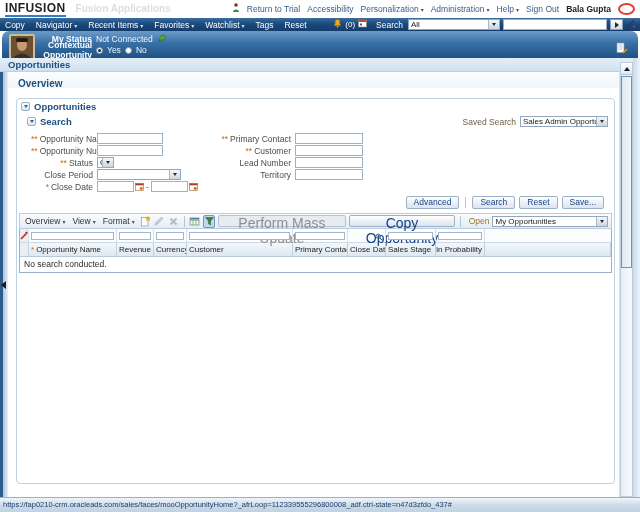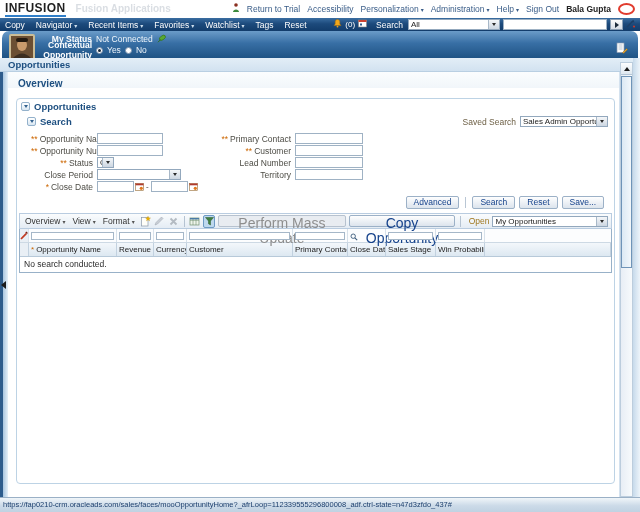--- a/index.html
+++ b/index.html
@@ -107,21 +107,21 @@
   .row{display:flex;align-items:stretch}
   .qbe{height:13px;border-bottom:1px solid #cdd9e4;background:#fcfdfe}
   .hdr{height:13px;background:linear-gradient(#f3f7fb,#dde8f1);border-bottom:1px solid #b7c9d9;font-size:8px;color:#222}
   .c{display:flex;align-items:center;padding:0 2px;border-right:1px solid #d7e1ea;box-sizing:border-box;
      overflow:hidden;white-space:nowrap;flex:none}
   .hdr .c{border-right:1px solid #c2d1df}
   .c0{width:9px;padding:0;background:#e9eff5;justify-content:center}
   .c1{width:88px}.c2{width:37px}.c3{width:33px}.c4{width:106px}.c5{width:55px}
   .c6{width:38px}.c7{width:50px}.c8{width:49px}
   .c9{flex:1;border-right:none}
-  .jend{}
+  .jend{justify-content:flex-end}
   .qin{width:100%;height:8px;border:1px solid #a5b7c8;font-size:7.5px;padding:0;box-sizing:border-box;background:#fff;font-family:inherit}
   .empty-row{font-size:8.5px;color:#2b2b2b;padding:2px 4px;height:11px}
   
   .vscroll{position:absolute;right:7px;top:62px;bottom:15px;width:13px;
     background:linear-gradient(90deg,#e8eef5,#f7fafc);border:1px solid #bccddd;box-sizing:border-box}
   .vs-up{height:11px;background:linear-gradient(#fcfdfe,#dfe8f0);border-bottom:1px solid #b5c6d6;
     display:flex;align-items:center;justify-content:center}
   .vs-up::after{content:"";border-left:3px solid transparent;border-right:3px solid transparent;border-bottom:4px solid #1b1b1b}
   .vs-thumb{position:absolute;top:13px;left:0;right:0;height:192px;
     background:linear-gradient(90deg,#dce9f4,#f2f7fb);border:1px solid #6f94b8;box-sizing:border-box}

